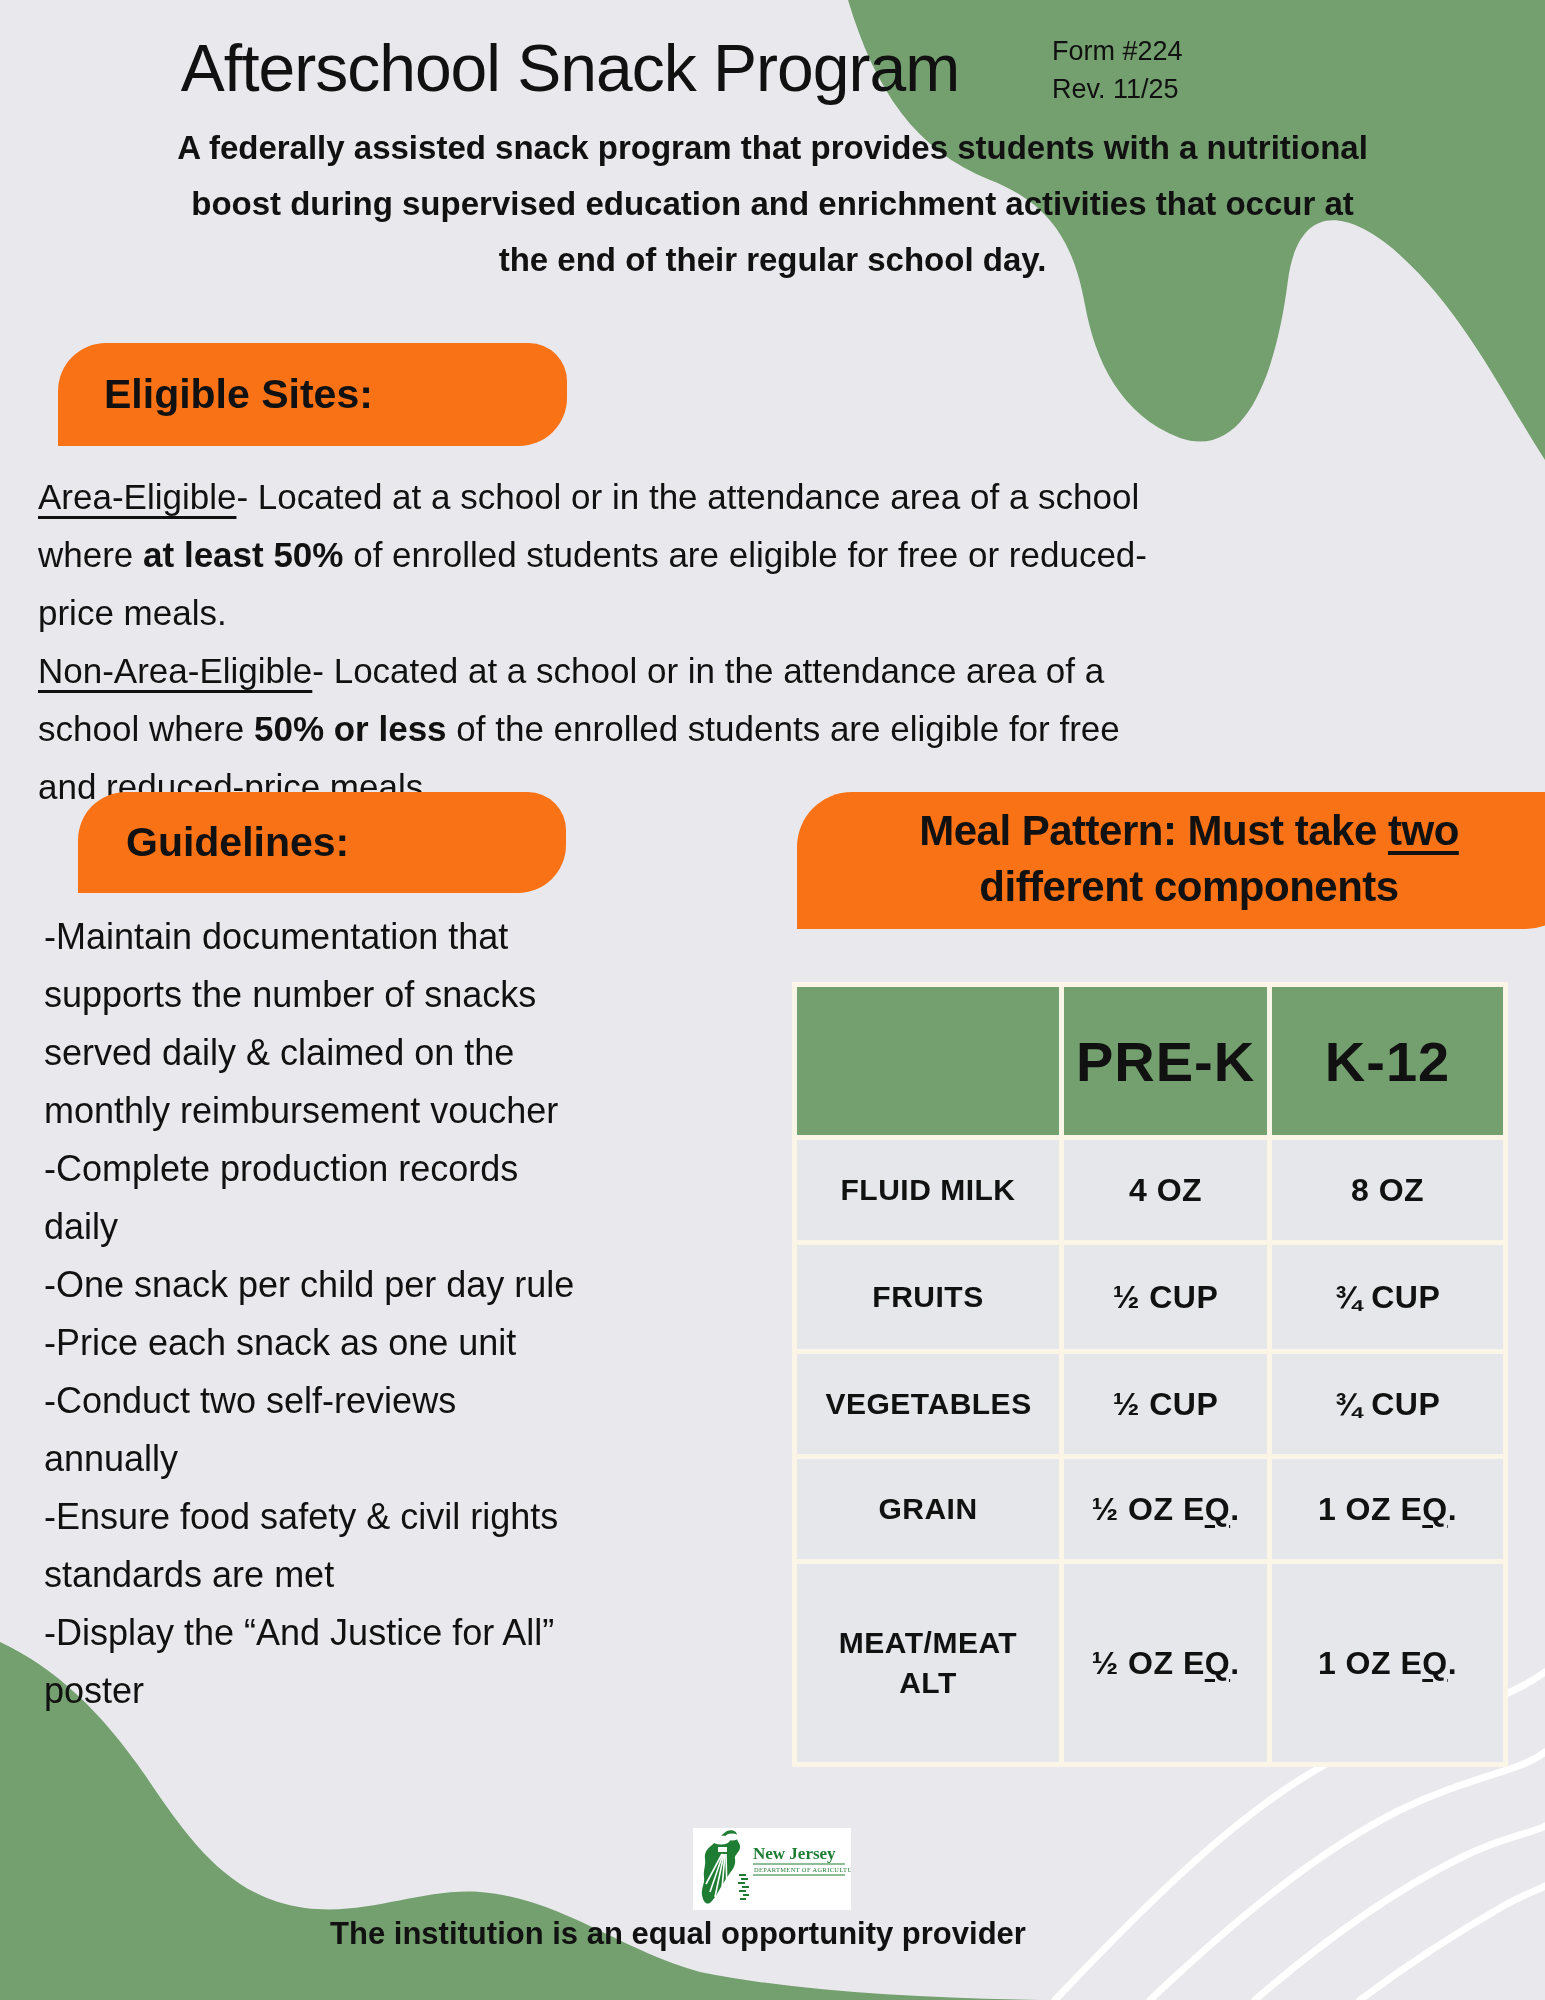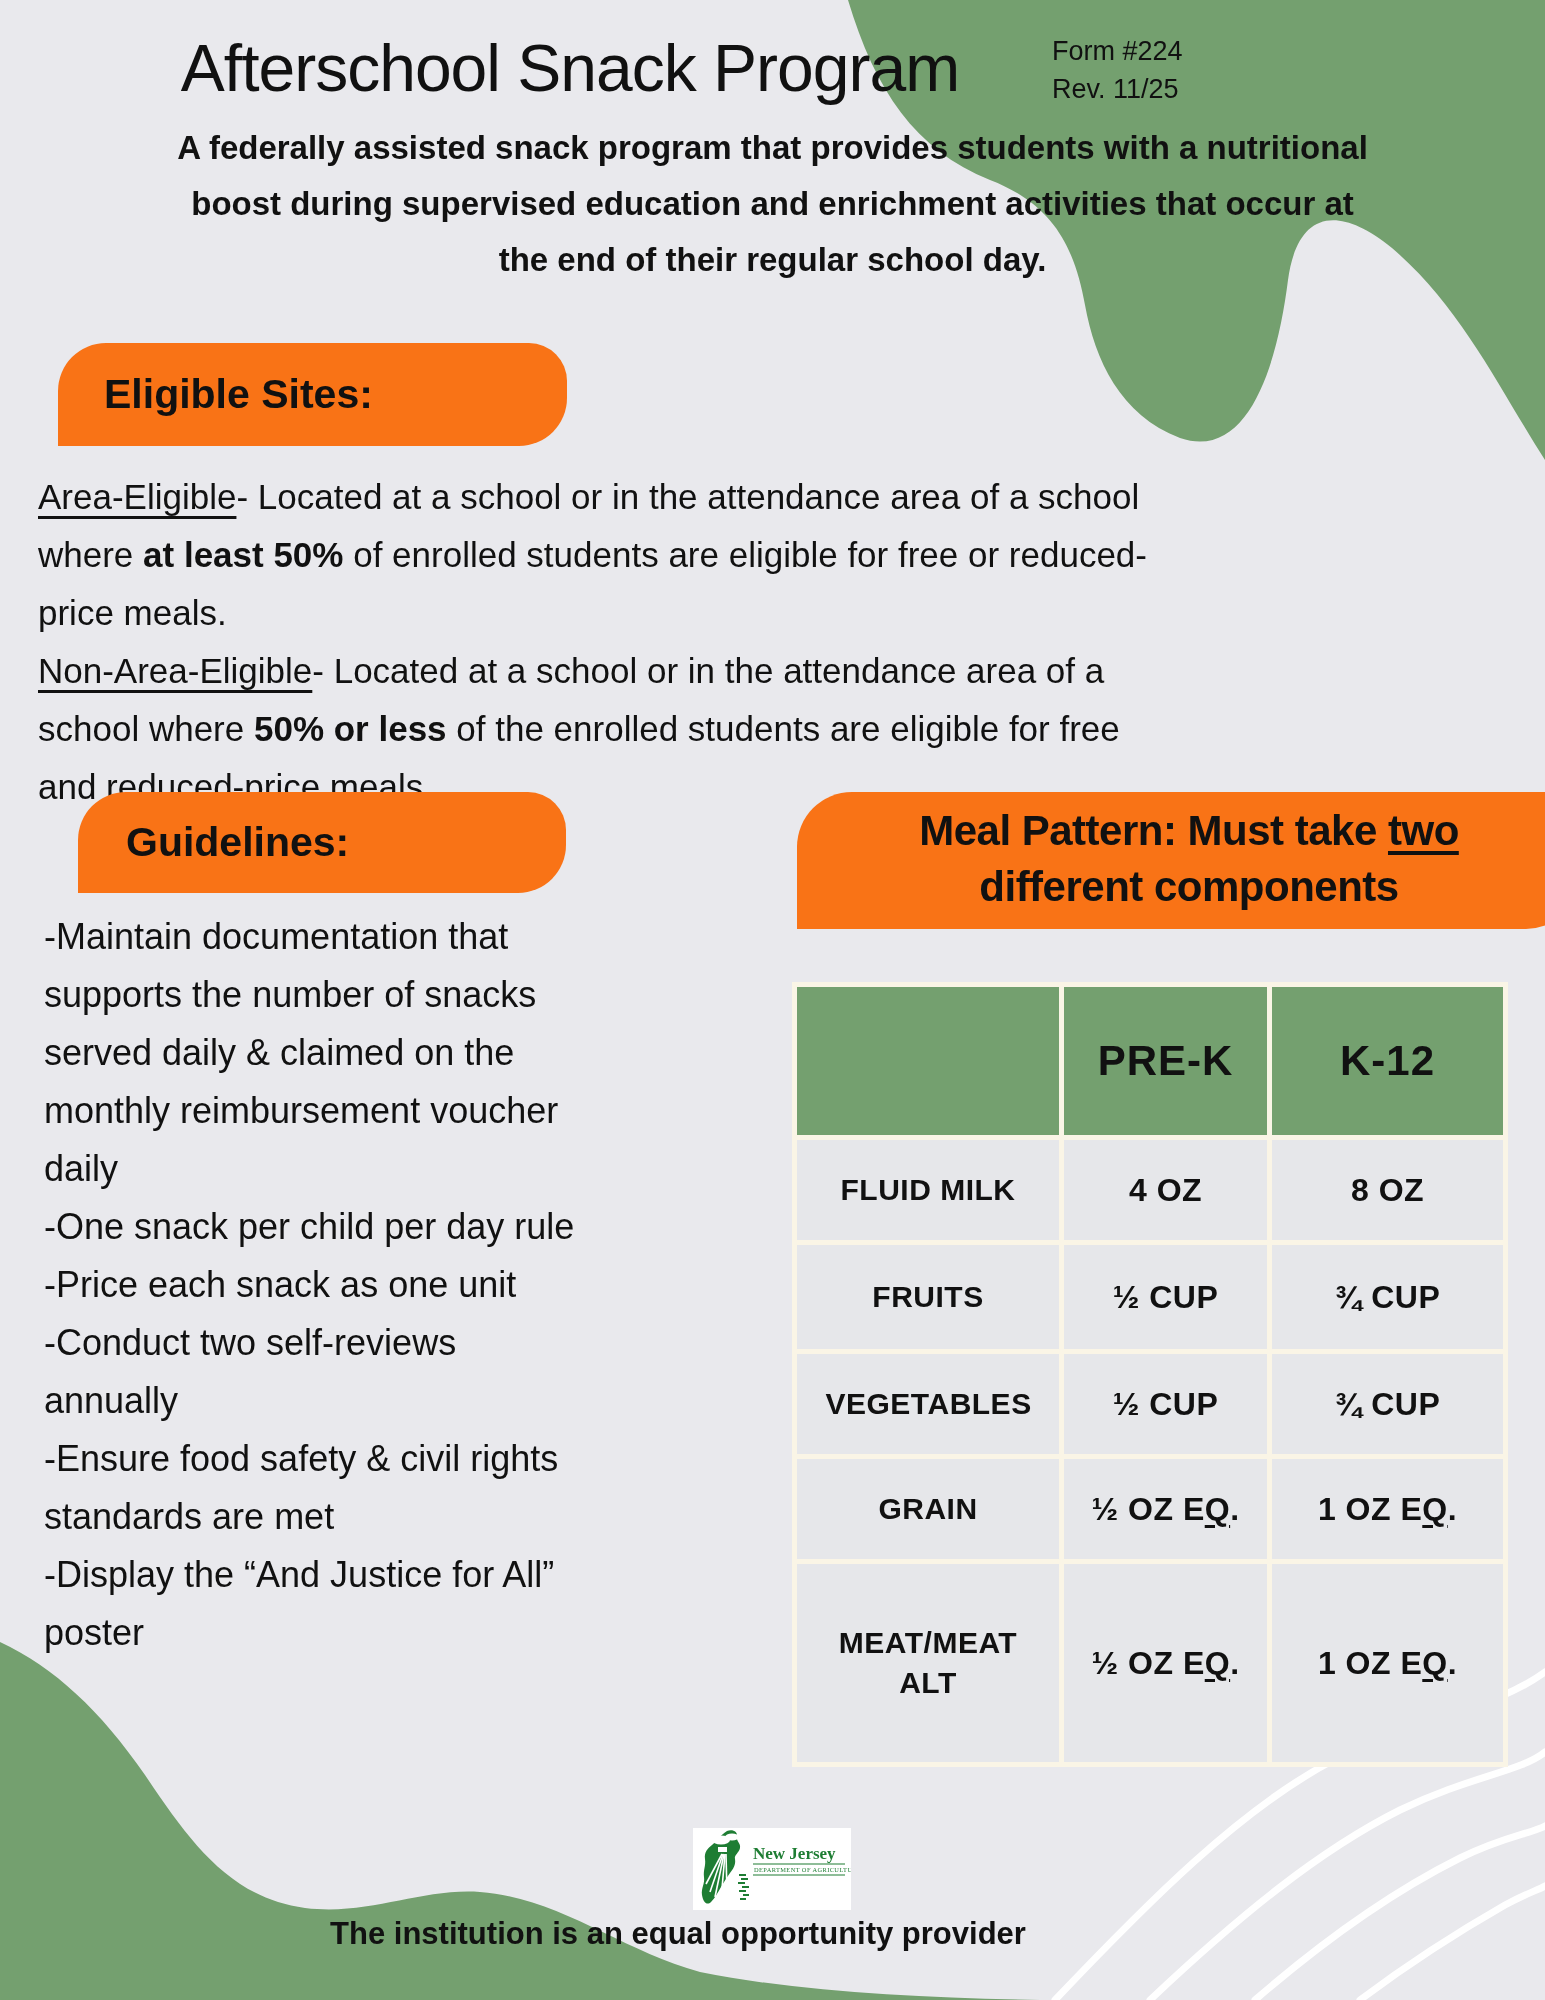--- a/index.html
+++ b/index.html
@@ -32,21 +32,21 @@
   .bold{font-weight:bold;}
 
   
   #guidelines-body{left:44px;top:908px;width:710px;font-size:36px;line-height:58px;z-index:2;}
 
   
   #mp-table{left:792px;top:982px;width:716px;height:785px;background:#faf5e6;display:grid;
             grid-template-columns:262px 203px 231px;grid-template-rows:148px 100px 104px 100px 100px 198px;
             gap:5px;padding:5px;box-sizing:border-box;z-index:2;}
   .cell{display:flex;align-items:center;justify-content:center;text-align:center;background:#e6e7ea;}
-  .cell.head{background:#74a06f;font-size:42px;font-weight:bold;letter-spacing:1px;}
+  .cell.head{background:#74a06f;font-size:56px;font-weight:bold;letter-spacing:1px;}
   .cell.label{font-size:30px;font-weight:bold;letter-spacing:0.5px;line-height:40px;}
   .cell.label span{max-width:205px;display:inline-block;}
   .cell.val{font-size:32px;font-weight:bold;letter-spacing:0.5px;}
   .u-q{text-decoration:underline;text-decoration-thickness:3px;text-underline-offset:5px;}
 
   
   #logo{left:693px;top:1828px;width:158px;height:82px;background:#ffffff;z-index:2;}
   #logo svg{display:block;}
 
   
@@ -97,20 +97,21 @@
 
   <div class="pill" id="pill-guidelines">
     <div class="pill-text">Guidelines:</div>
   </div>
 
   <div class="abs content" id="guidelines-body">
     <span class="b-line">-Maintain documentation that</span>
     <span class="b-line">supports the number of snacks</span>
     <span class="b-line">served daily &amp; claimed on the</span>
     <span class="b-line">monthly reimbursement voucher</span>
+    <span class="b-line">-Complete production records</span>
     <span class="b-line">daily</span>
     <span class="b-line">-One snack per child per day rule</span>
     <span class="b-line">-Price each snack as one unit</span>
     <span class="b-line">-Conduct two self-reviews</span>
     <span class="b-line">annually</span>
     <span class="b-line">-Ensure food safety &amp; civil rights</span>
     <span class="b-line">standards are met</span>
     <span class="b-line">-Display the “And Justice for All”</span>
     <span class="b-line">poster</span>
   </div>

